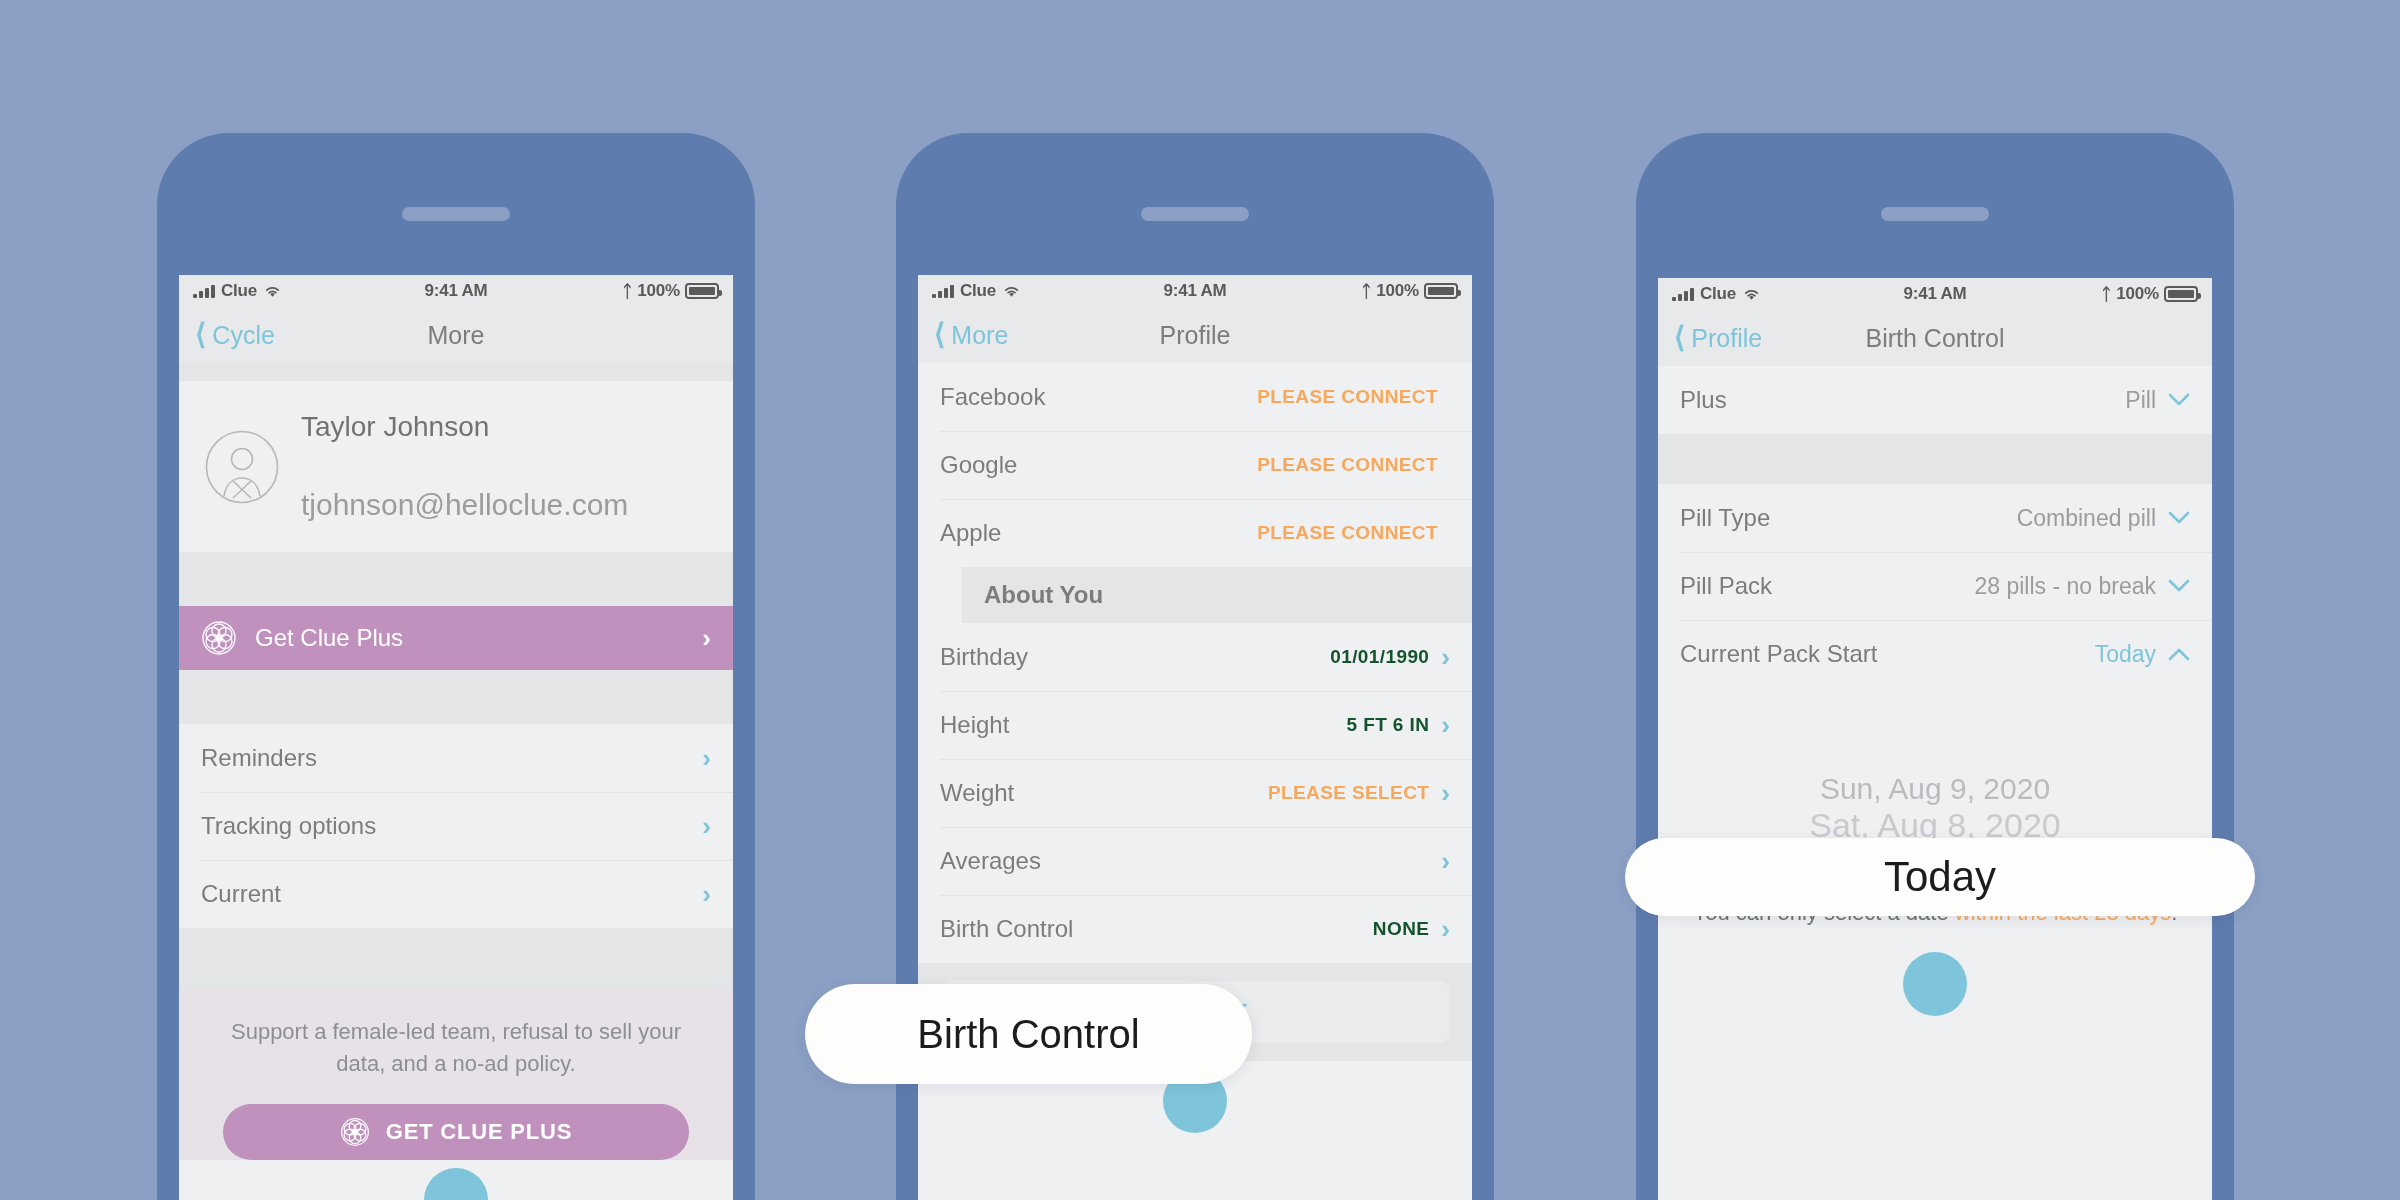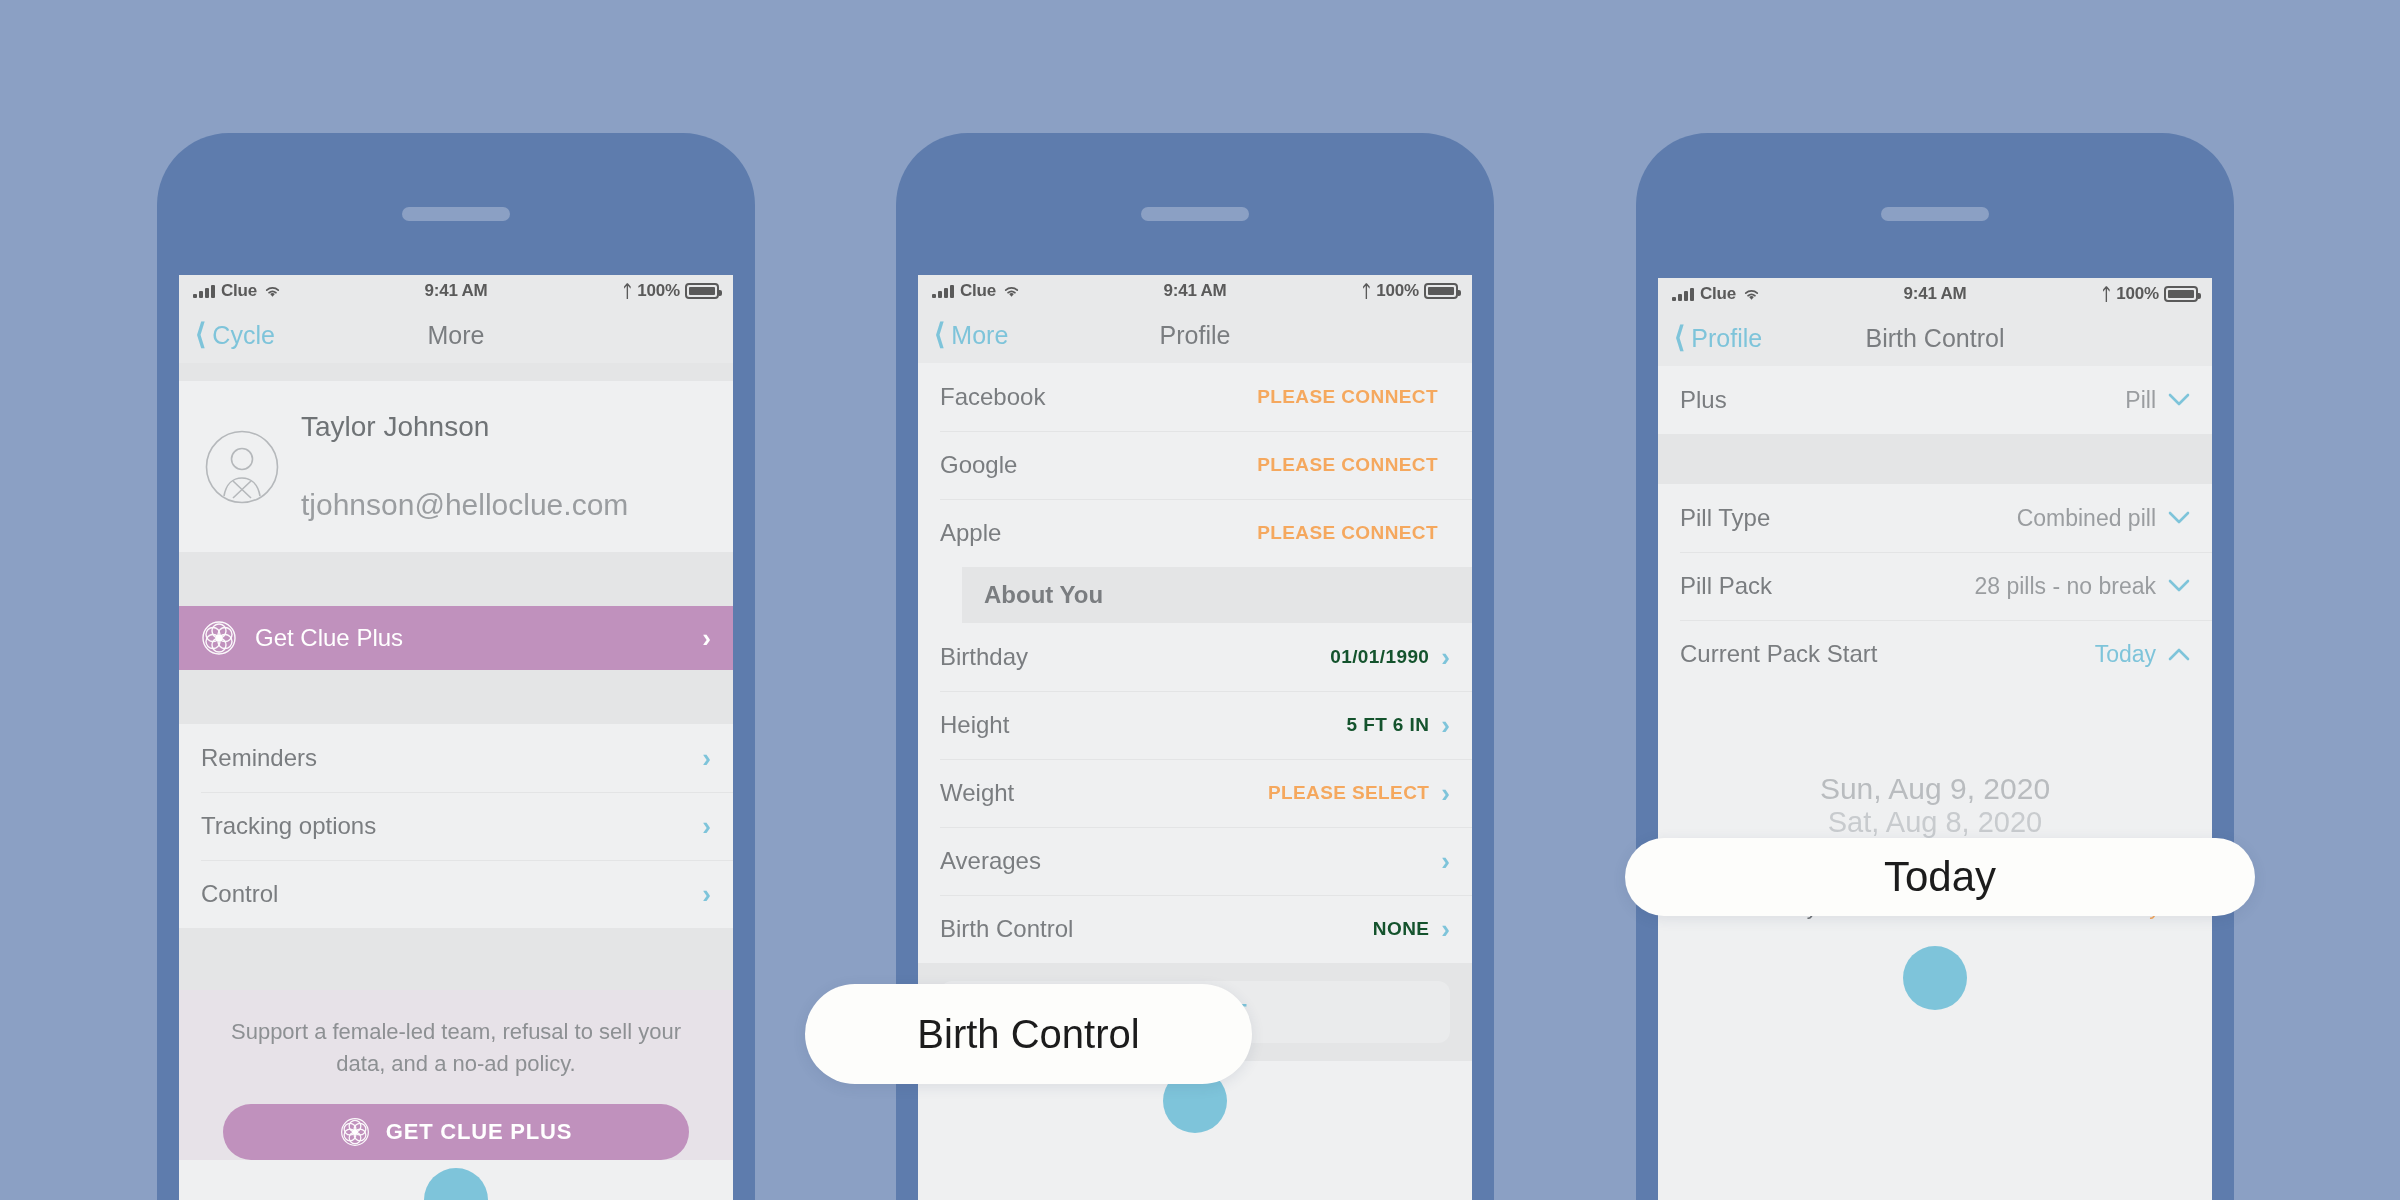--- a/index.html
+++ b/index.html
@@ -135,21 +135,21 @@
   .logout-btn {
     background: #eaebec; border-radius: 12px; height: 62px;
     display:flex; align-items:center; justify-content:center;
     color: #7ec4da; font-size: 22px; font-weight: 700; letter-spacing: 0.6px;
   }
 
   
   .picker { background: #eff0f1; text-align: center; padding-top: 6px; }
   .picker .d0 { font-size: 37px; color: #fff; font-weight: 400; }
   .picker .d1 { font-size: 30px; color: #b9bcbf; }
-  .picker .d2 { font-size: 29px; color: #c8cbce; text-align: center; }
+  .picker .d2 { font-size: 34px; color: #c8cbce; text-align: center; }
   .picker .d3 { font-size: 20px; color: #d9dcdf; }
   .picker .d4 { font-size: 14px; color: #e6e8ea; }
   .picker-note {
     padding: 16px 22px 0; font-size: 22px; color: #6f7376; text-align: center;
   }
   .picker-note .hl { color: #f5a85e; }
 
   
   .tabbar { background: #eff0f1; height: 46px; position: relative; }
   .tab-dot {
@@ -246,21 +246,21 @@
     <div class="group">
       <div class="row">
         <span class="row-label">Reminders</span>
         <span class="chevron-right">›</span>
       </div>
       <div class="row">
         <span class="row-label">Tracking options</span>
         <span class="chevron-right">›</span>
       </div>
       <div class="row">
-        <span class="row-label">Control</span>
+        <span class="row-label">Current</span>
         <span class="chevron-right">›</span>
       </div>
     </div>
 
     <div class="spacer" style="height:62px;"></div>
 
     <div class="promo">
       <p>Support a female-led team, refusal to sell your data, and a no-ad policy.</p>
       <div class="promo-btn">
         <svg width="30" height="30" viewBox="0 0 36 36">

